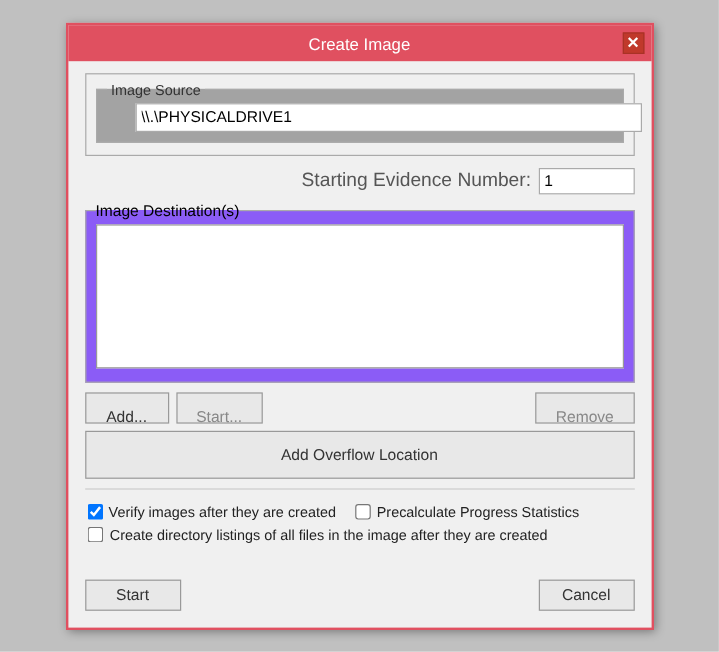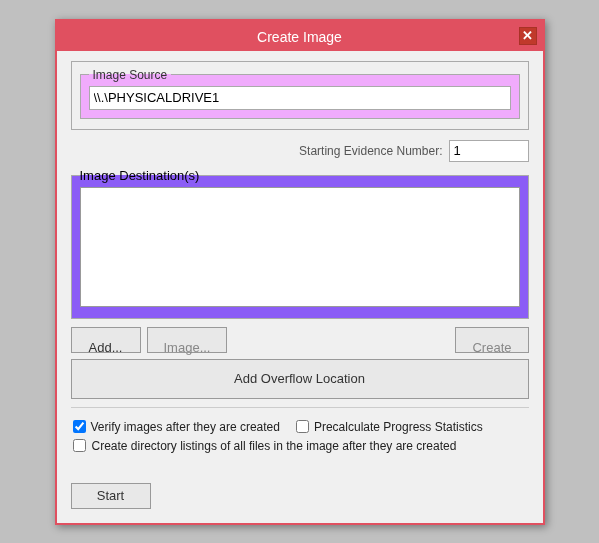--- a/index.html
+++ b/index.html
@@ -80,33 +80,34 @@
     }
 
     .text-input {
       width: 100%;
       height: 24px;
       border: 1px solid #aaa;
       background: white;
       padding: 2px 4px;
       font-size: 13px;
       outline: none;
+      margin-left: 24px;
     }
 
     .evidence-row {
       display: flex;
       align-items: center;
       justify-content: flex-end;
       margin-bottom: 6px;
       gap: 6px;
     }
 
     .evidence-label {
       color: #555;
-      font-size: 12px;
+      font-size: 16px;
     }
 
     .evidence-input {
       width: 80px;
       height: 22px;
       border: 1px solid #aaa;
       background: white;
       padding: 2px 4px;
       font-size: 13px;
       outline: none;
@@ -213,43 +214,43 @@
     <span class="title-bar-text">Create Image</span>
     <div class="close-btn">
       <span>✕</span>
     </div>
   </div>
 
   <div class="dialog-body">
 
     
     <div class="fieldset">
-      <fieldset style="border:1px solid #aaa; padding:4px 8px 8px 8px; background:#f0abfc;">
+      <fieldset style="border:1px solid #aaa; padding:4px 8px 8px 8px; background:#a3a3a3;">
         <legend>Image Source</legend>
         <input type="text" class="text-input" value="\\.\PHYSICALDRIVE1" style="">
       </fieldset>
     </div>
 
     
     <div class="evidence-row">
       <label class="evidence-label">Starting Evidence Number:</label>
       <input type="text" class="evidence-input" value="1" style="">
     </div>
 
     
     <fieldset style="border:1px solid #aaa; padding:4px 8px 8px 8px; background:#8b5cf6; margin-bottom:8px;">
       <legend>Image Destination(s)</legend>
       <textarea class="dest-textarea" style=""></textarea>
     </fieldset>
 
     
     <div class="button-row">
       <button class="btn">Add...</button>
-      <button class="btn" style="color:#888;">Image...</button>
-      <button class="btn" style="color:#888; margin-left:auto;">Create</button>
+      <button class="btn" style="color:#888;">Start...</button>
+      <button class="btn" style="color:#888; margin-left:auto;">Remove</button>
     </div>
 
     
     <button class="btn-wide">Add Overflow Location</button>
 
     <div class="divider"></div>
 
     
     <div class="checks-section">
 
@@ -266,16 +267,17 @@
 
       <div class="checkbox-row">
         <input type="checkbox" style="">
         <span class="checkbox-label">Create directory listings of all files in the image after they are created</span>
       </div>
     </div>
 
     
     <div class="bottom-buttons">
       <button class="bottom-btn">Start</button>
+      <button class="bottom-btn">Cancel</button>
     </div>
 
   </div>
 </div>
 
 </body></html>

